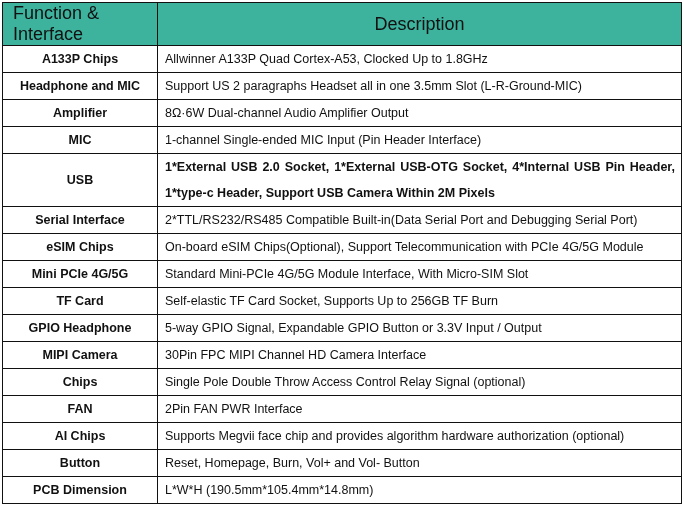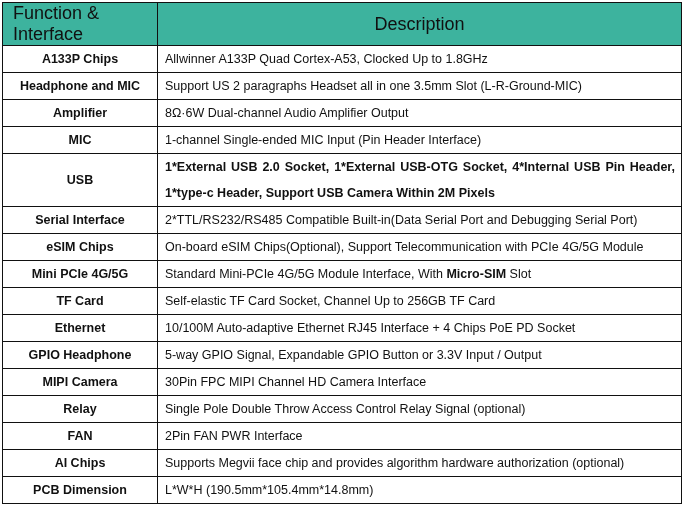--- a/index.html
+++ b/index.html
@@ -33,21 +33,21 @@
     margin-top: 46px;
   }
   .spec-table td.desc {
     text-align: left;
     padding-left: 7px;
     line-height: 26px;
     margin-left: 24px;
   }
   .spec-table tbody tr { height: 26.4px; }
   .spec-table tbody tr.tall td.desc { text-align: justify; text-align-last: left; font-weight: bold; }
-  b.inline-bold { font-weight: bold; }
+  b.inline-bold { font-weight: normal; }
 </style>
 </head>
 <body>
 
 <table class="spec-table">
   <colgroup>
     <col class="col-fn">
     <col>
   </colgroup>
   <thead>
@@ -84,44 +84,44 @@
     <tr>
       <td class="fn">eSIM Chips</td>
       <td class="desc">On-board eSIM Chips(Optional), Support Telecommunication with PCIe 4G/5G Module</td>
     </tr>
     <tr>
       <td class="fn">Mini PCIe 4G/5G</td>
       <td class="desc"><span>Standard Mini-PCIe 4G/5G Module Interface, With </span><b class="inline-bold">Micro-SIM</b><span> Slot</span></td>
     </tr>
     <tr>
       <td class="fn">TF Card</td>
-      <td class="desc">Self-elastic TF Card Socket, Channel Up to 256GB TF Card</td>
-    </tr>
-    <tr>
-      <td class="fn">Ethernet</td>
-      <td class="desc">10/100M Auto-adaptive Ethernet RJ45 Interface + 4 Chips PoE PD Socket</td>
+      <td class="desc">Self-elastic TF Card Socket, Supports Up to 256GB TF Burn</td>
     </tr>
     <tr>
       <td class="fn">GPIO Headphone</td>
       <td class="desc">5-way GPIO Signal, Expandable GPIO Button or 3.3V Input / Output</td>
     </tr>
     <tr>
       <td class="fn">MIPI Camera</td>
       <td class="desc">30Pin FPC MIPI Channel HD Camera Interface</td>
     </tr>
     <tr>
-      <td class="fn">Relay</td>
+      <td class="fn">Chips</td>
       <td class="desc">Single Pole Double Throw Access Control Relay Signal (optional)</td>
     </tr>
     <tr>
       <td class="fn">FAN</td>
       <td class="desc">2Pin FAN PWR Interface</td>
     </tr>
     <tr>
       <td class="fn">AI Chips</td>
       <td class="desc">Supports Megvii face chip and provides algorithm hardware authorization (optional)</td>
     </tr>
     <tr>
+      <td class="fn">Button</td>
+      <td class="desc">Reset, Homepage, Burn, Vol+ and Vol- Button</td>
+    </tr>
+    <tr>
       <td class="fn">PCB Dimension</td>
       <td class="desc">L*W*H (190.5mm*105.4mm*14.8mm)</td>
     </tr>
   </tbody>
 </table>
 
 </body></html>

